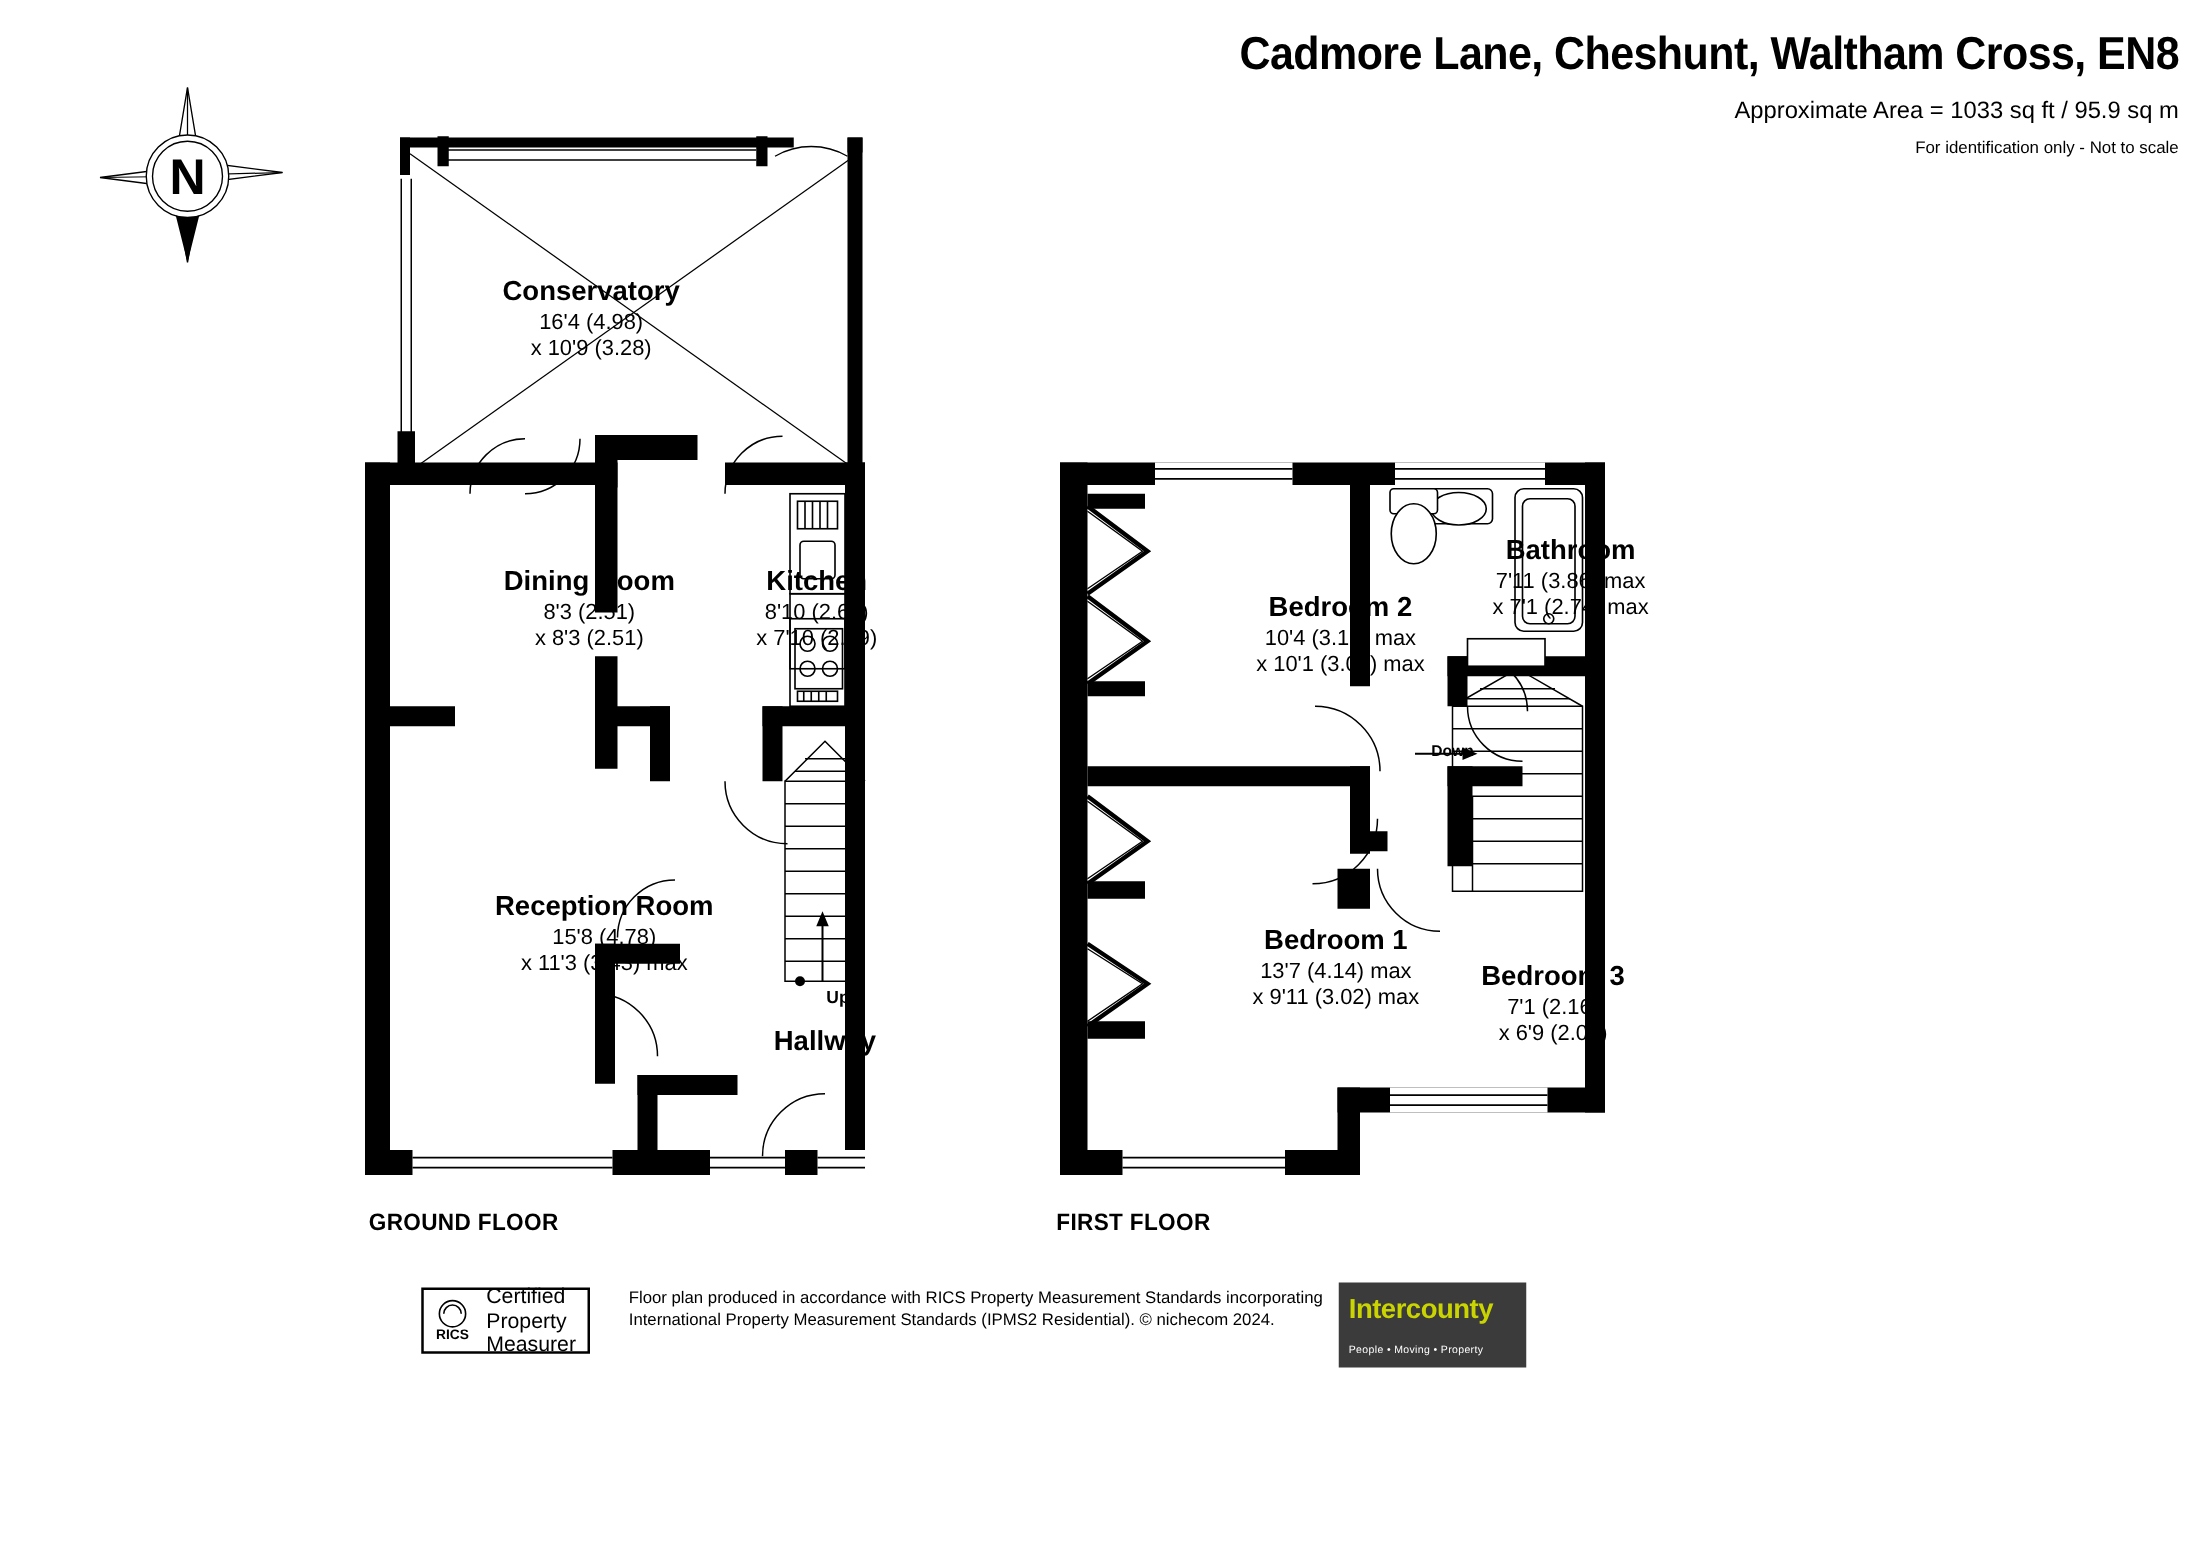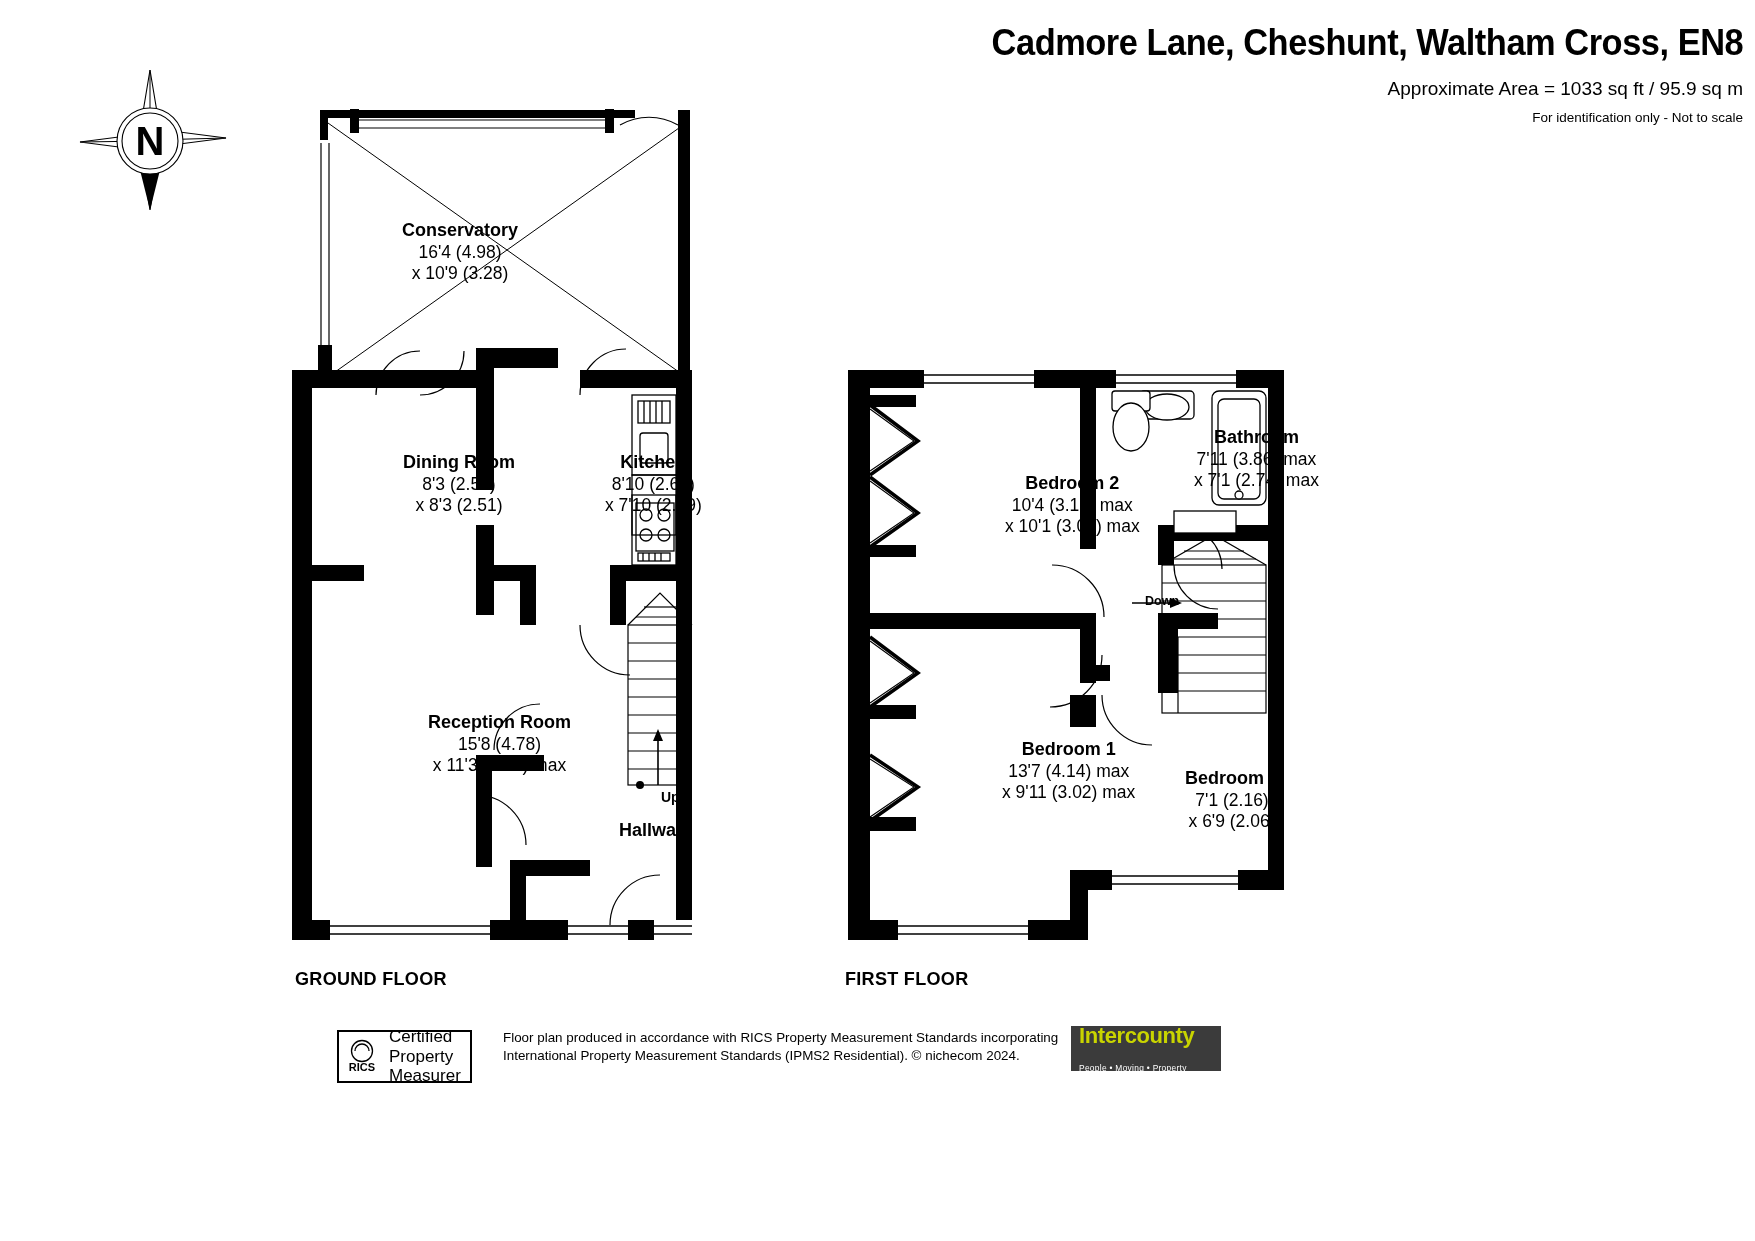--- a/index.html
+++ b/index.html
@@ -13,32 +13,32 @@
   #title{
     right:12px;top:22px;font-size:37px;font-weight:bold;letter-spacing:-0.5px;
     white-space:nowrap;transform:scaleX(0.93);transform-origin:right center;
   }
   #area{right:12px;top:78px;font-size:19px;white-space:nowrap;}
   #notice{right:12px;top:110px;font-size:13.5px;white-space:nowrap;}
   
   #compass{left:78px;top:68px;width:150px;height:145px;}
   
   .rlabel{text-align:center;line-height:1.22;white-space:nowrap;}
-  .rlabel .nm{font-size:18px;font-weight:bold;}
+  .rlabel .nm{font-size:22px;font-weight:bold;}
   .rlabel .dim{font-size:17.5px;}
   .floorname{font-size:19px;font-weight:bold;letter-spacing:0.3px;transform:scaleX(0.95);transform-origin:left center;}
   .small-lab{font-size:14px;font-weight:bold;}
   .tiny-lab{font-size:12.5px;font-weight:bold;}
   
   #footer-text{left:503px;top:1029px;font-size:13.4px;line-height:1.34;color:#000;}
   #rics{left:337px;top:1030px;width:135px;height:53px;border:2px solid #000;box-sizing:border-box;
         display:flex;align-items:center;background:#fff;}
   #rics .mark{width:46px;height:100%;display:flex;align-items:center;justify-content:center;}
   #rics .cert{font-size:17px;font-weight:normal;line-height:1.16;padding-left:4px;}
-  #inter{left:1071px;top:1026px;width:150px;height:45px;background:#3b3b3b;color:#fff;
+  #inter{left:1071px;top:1026px;width:150px;height:68px;background:#3b3b3b;color:#fff;
          display:flex;flex-direction:column;justify-content:center;padding-left:8px;box-sizing:border-box;}
   #inter .ic-main{font-size:22px;font-weight:bold;letter-spacing:-0.4px;color:#c9d400;line-height:1;}
   #inter .ic-sub{font-size:8.4px;letter-spacing:0.3px;margin-top:16px;color:#ffffff;}
   svg{display:block;}
 </style>
 </head>
 <body>
 
 <div class="abs" id="title">Cadmore Lane, Cheshunt, Waltham Cross, EN8</div>
 <div class="abs" id="area">Approximate Area = 1033 sq ft / 95.9 sq m</div>
@@ -194,21 +194,21 @@
 <div class="abs rlabel" style="left:403px;top:452px;">
   <div class="nm">Dining Room</div>
   <div class="dim">8'3 (2.51)</div>
   <div class="dim">x 8'3 (2.51)</div>
 </div>
 <div class="abs rlabel" style="left:605px;top:452px;">
   <div class="nm">Kitchen</div>
   <div class="dim">8'10 (2.69)</div>
   <div class="dim">x 7'10 (2.39)</div>
 </div>
-<div class="abs rlabel" style="left:428px;top:712px;">
+<div class="abs rlabel" style="left:396px;top:712px;">
   <div class="nm">Reception Room</div>
   <div class="dim">15'8 (4.78)</div>
   <div class="dim">x 11'3 (3.43) max</div>
 </div>
 <div class="abs rlabel" style="left:619px;top:820px;">
   <div class="nm">Hallway</div>
 </div>
 <div class="abs small-lab" style="left:661px;top:789px;">Up</div>
 <div class="abs floorname" style="left:295px;top:968px;">GROUND FLOOR</div>
 

